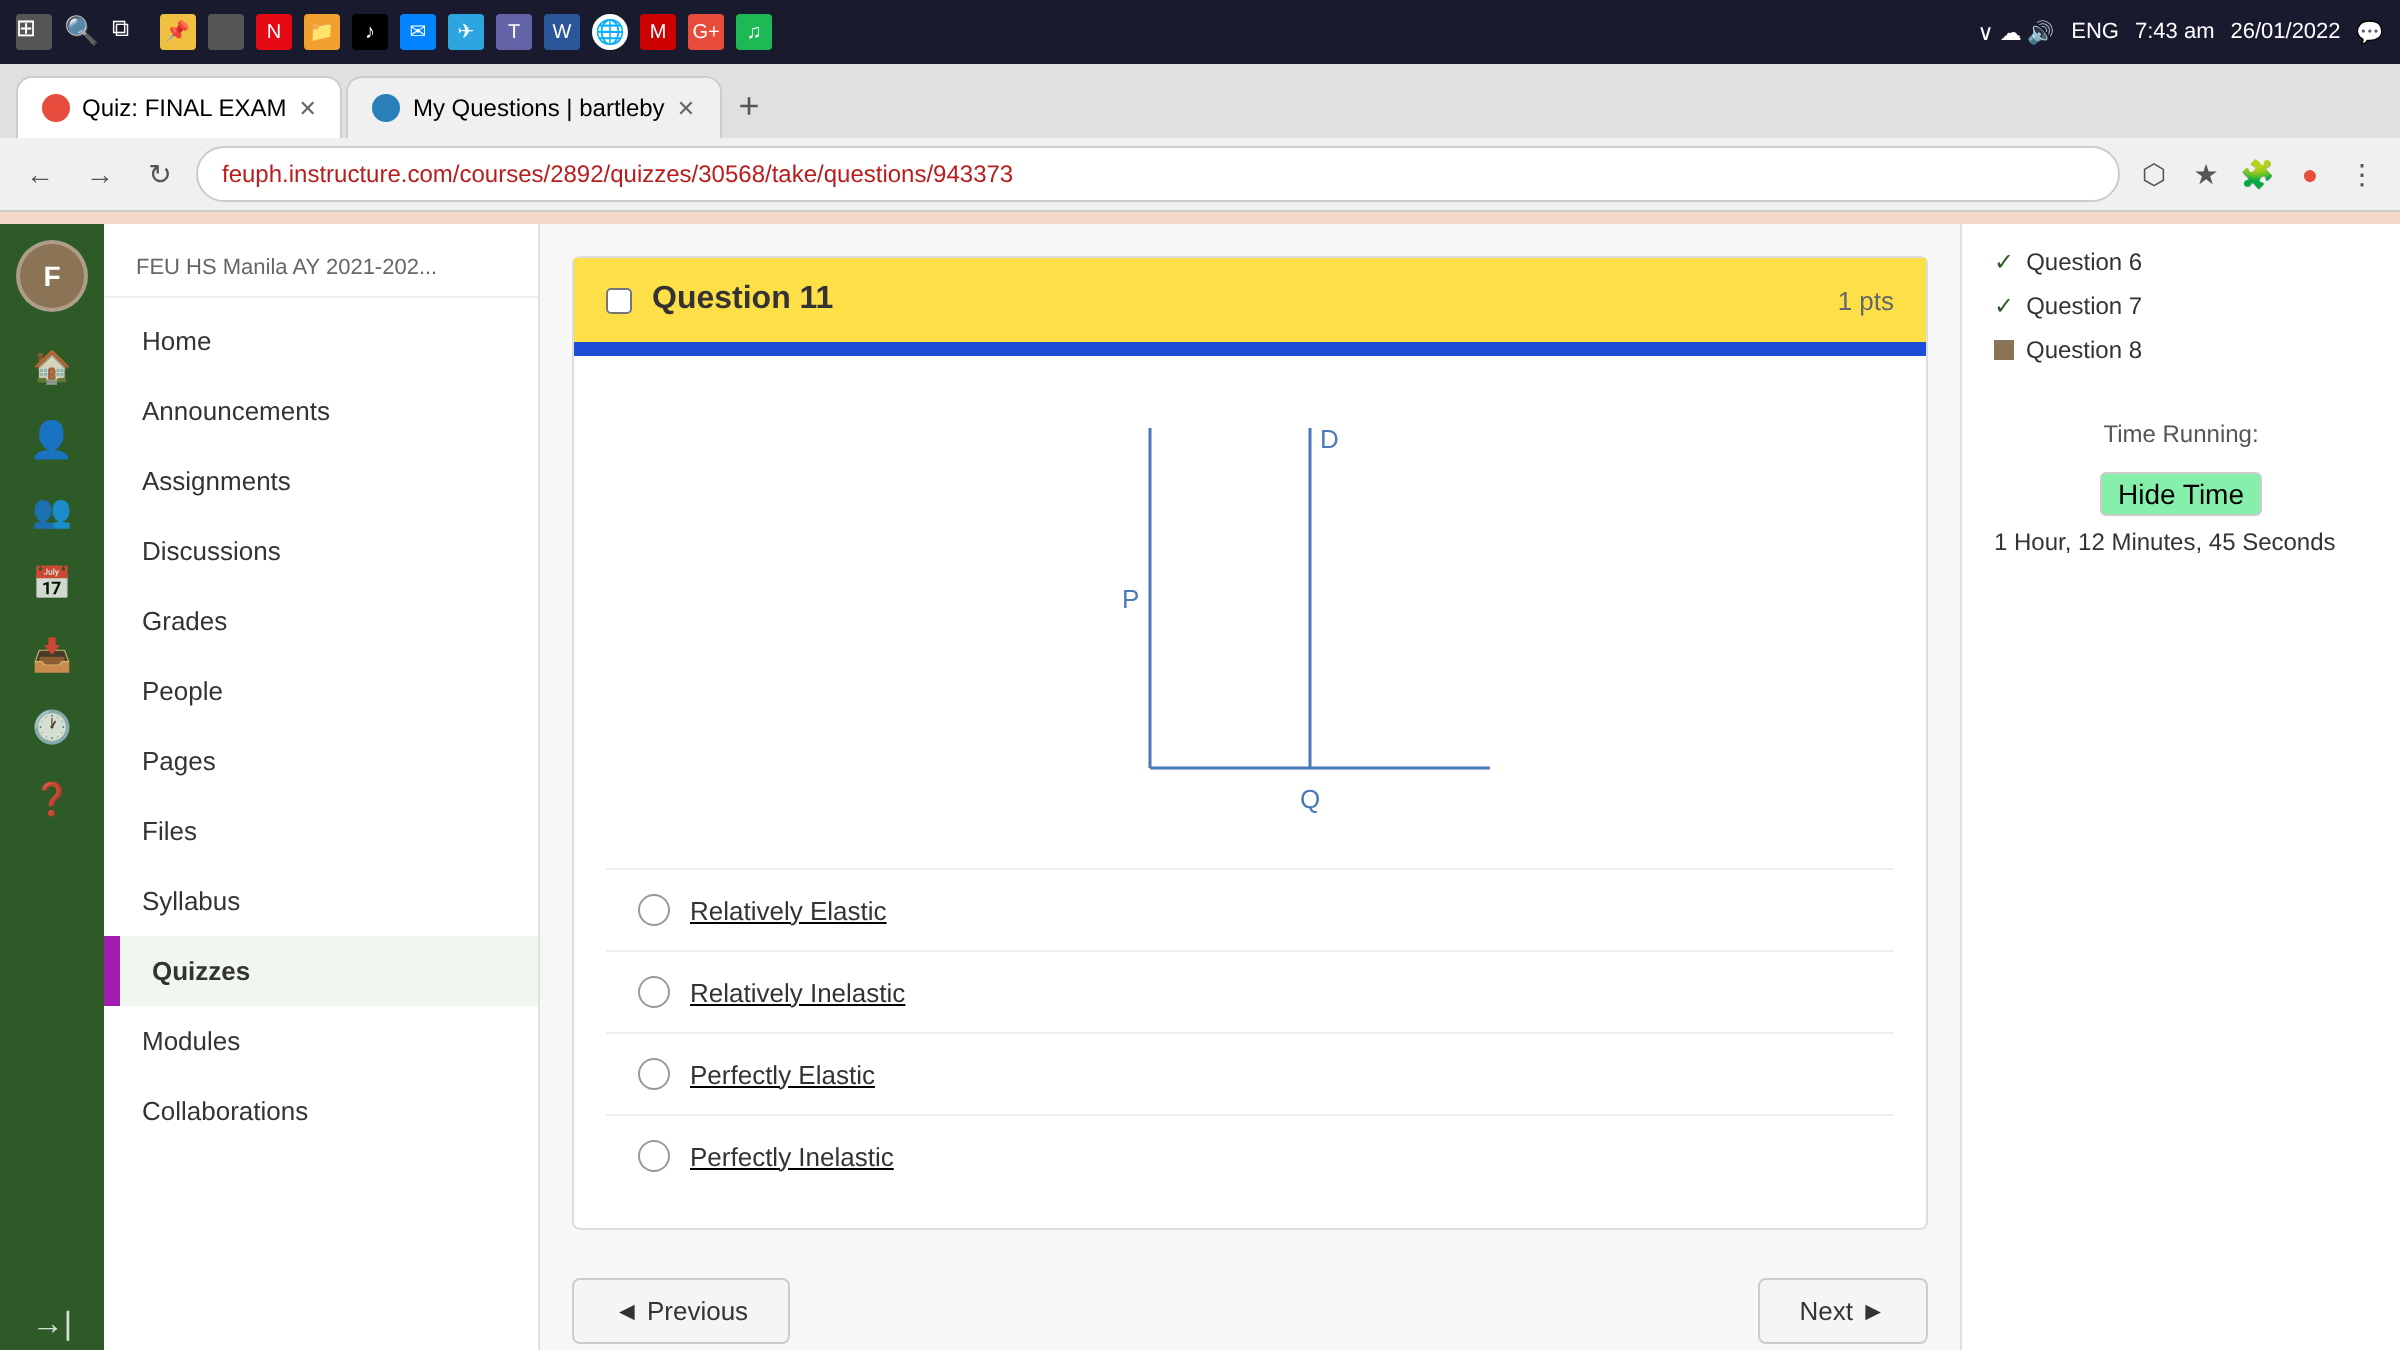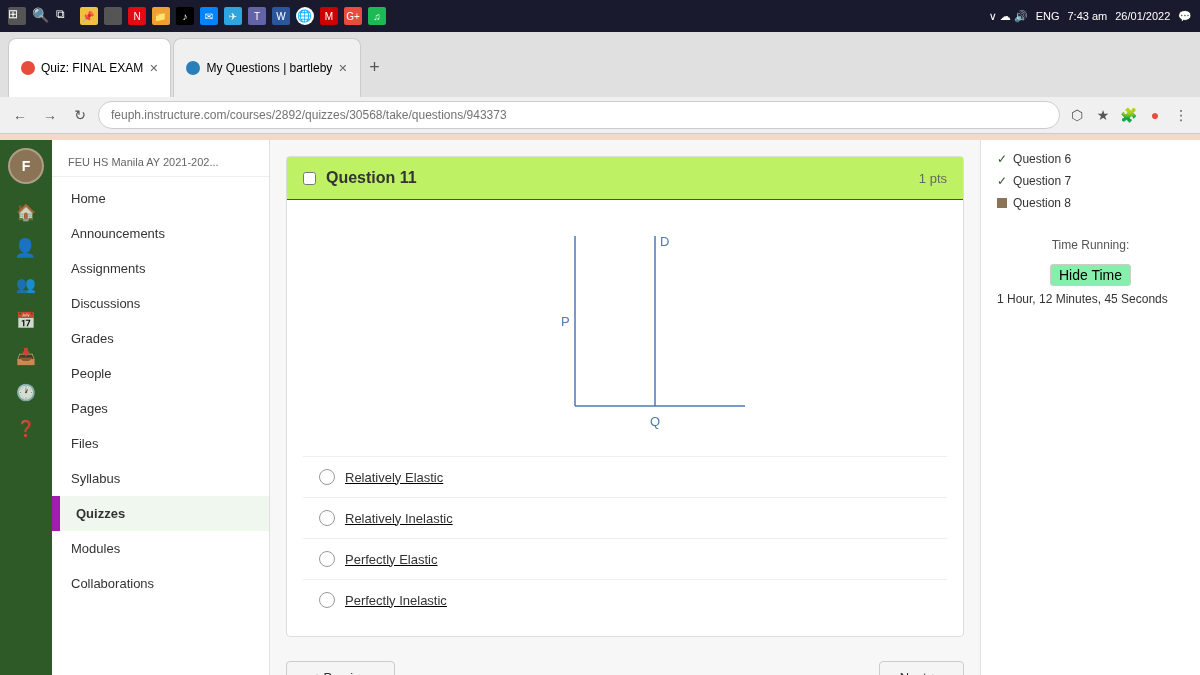--- a/index.html
+++ b/index.html
@@ -25,21 +25,21 @@
     .tab-bar {
       display: flex;
       align-items: center;
       padding: 6px 8px 0;
       background: #e0e0e0;
       gap: 2px;
     }
     .tab {
       display: flex;
       align-items: center;
-      padding: 22px 12px;
+      padding: 8px 12px;
       border-radius: 8px 8px 0 0;
       background: #f0f0f0;
       font-size: 12px;
       gap: 6px;
       border: 1px solid #ccc;
       border-bottom: none;
       cursor: pointer;
     }
     .tab.active { background: #fff; }
     .tab-close { font-size: 11px; color: #666; cursor: pointer; }
@@ -60,21 +60,21 @@
       font-size: 14px; color: #555; display: flex; align-items: center; justify-content: center;
     }
     .url-input {
       flex: 1;
       height: 28px;
       border: 1px solid #ccc;
       border-radius: 14px;
       padding: 0 12px;
       font-size: 12px;
       background: #fff;
-      color: #737373;
+      color: #b91c1c;
     }
     .browser-actions { display: flex; gap: 4px; align-items: center; }
     .browser-action-btn {
       width: 22px; height: 22px; border: none; background: none;
       cursor: pointer; font-size: 14px; color: #555;
     }
 
     
     .main-layout { display: flex; height: calc(675px - 32px - 68px); }
 
@@ -146,22 +146,22 @@
     .question-card {
       background: #fff;
       border: 1px solid #ddd;
       border-radius: 4px;
     }
     .question-header {
       display: flex;
       justify-content: space-between;
       align-items: center;
       padding: 12px 16px;
-      border-bottom: 1px solid #1d4ed8;
-      background: #bef264;
+      border-bottom: 7px solid #1d4ed8;
+      background: #fde047;
     }
     .question-number { font-size: 16px; font-weight: bold; color: #333; }
     .question-pts { color: #666; font-size: 13px; }
     .question-checkbox { margin-right: 10px; }
 
     .question-body { padding: 16px; }
     .question-text { margin-bottom: 16px; color: #333; font-size: 14px; }
     .question-text .graph-word { color: #2980b9; text-decoration: underline; }
 
     

